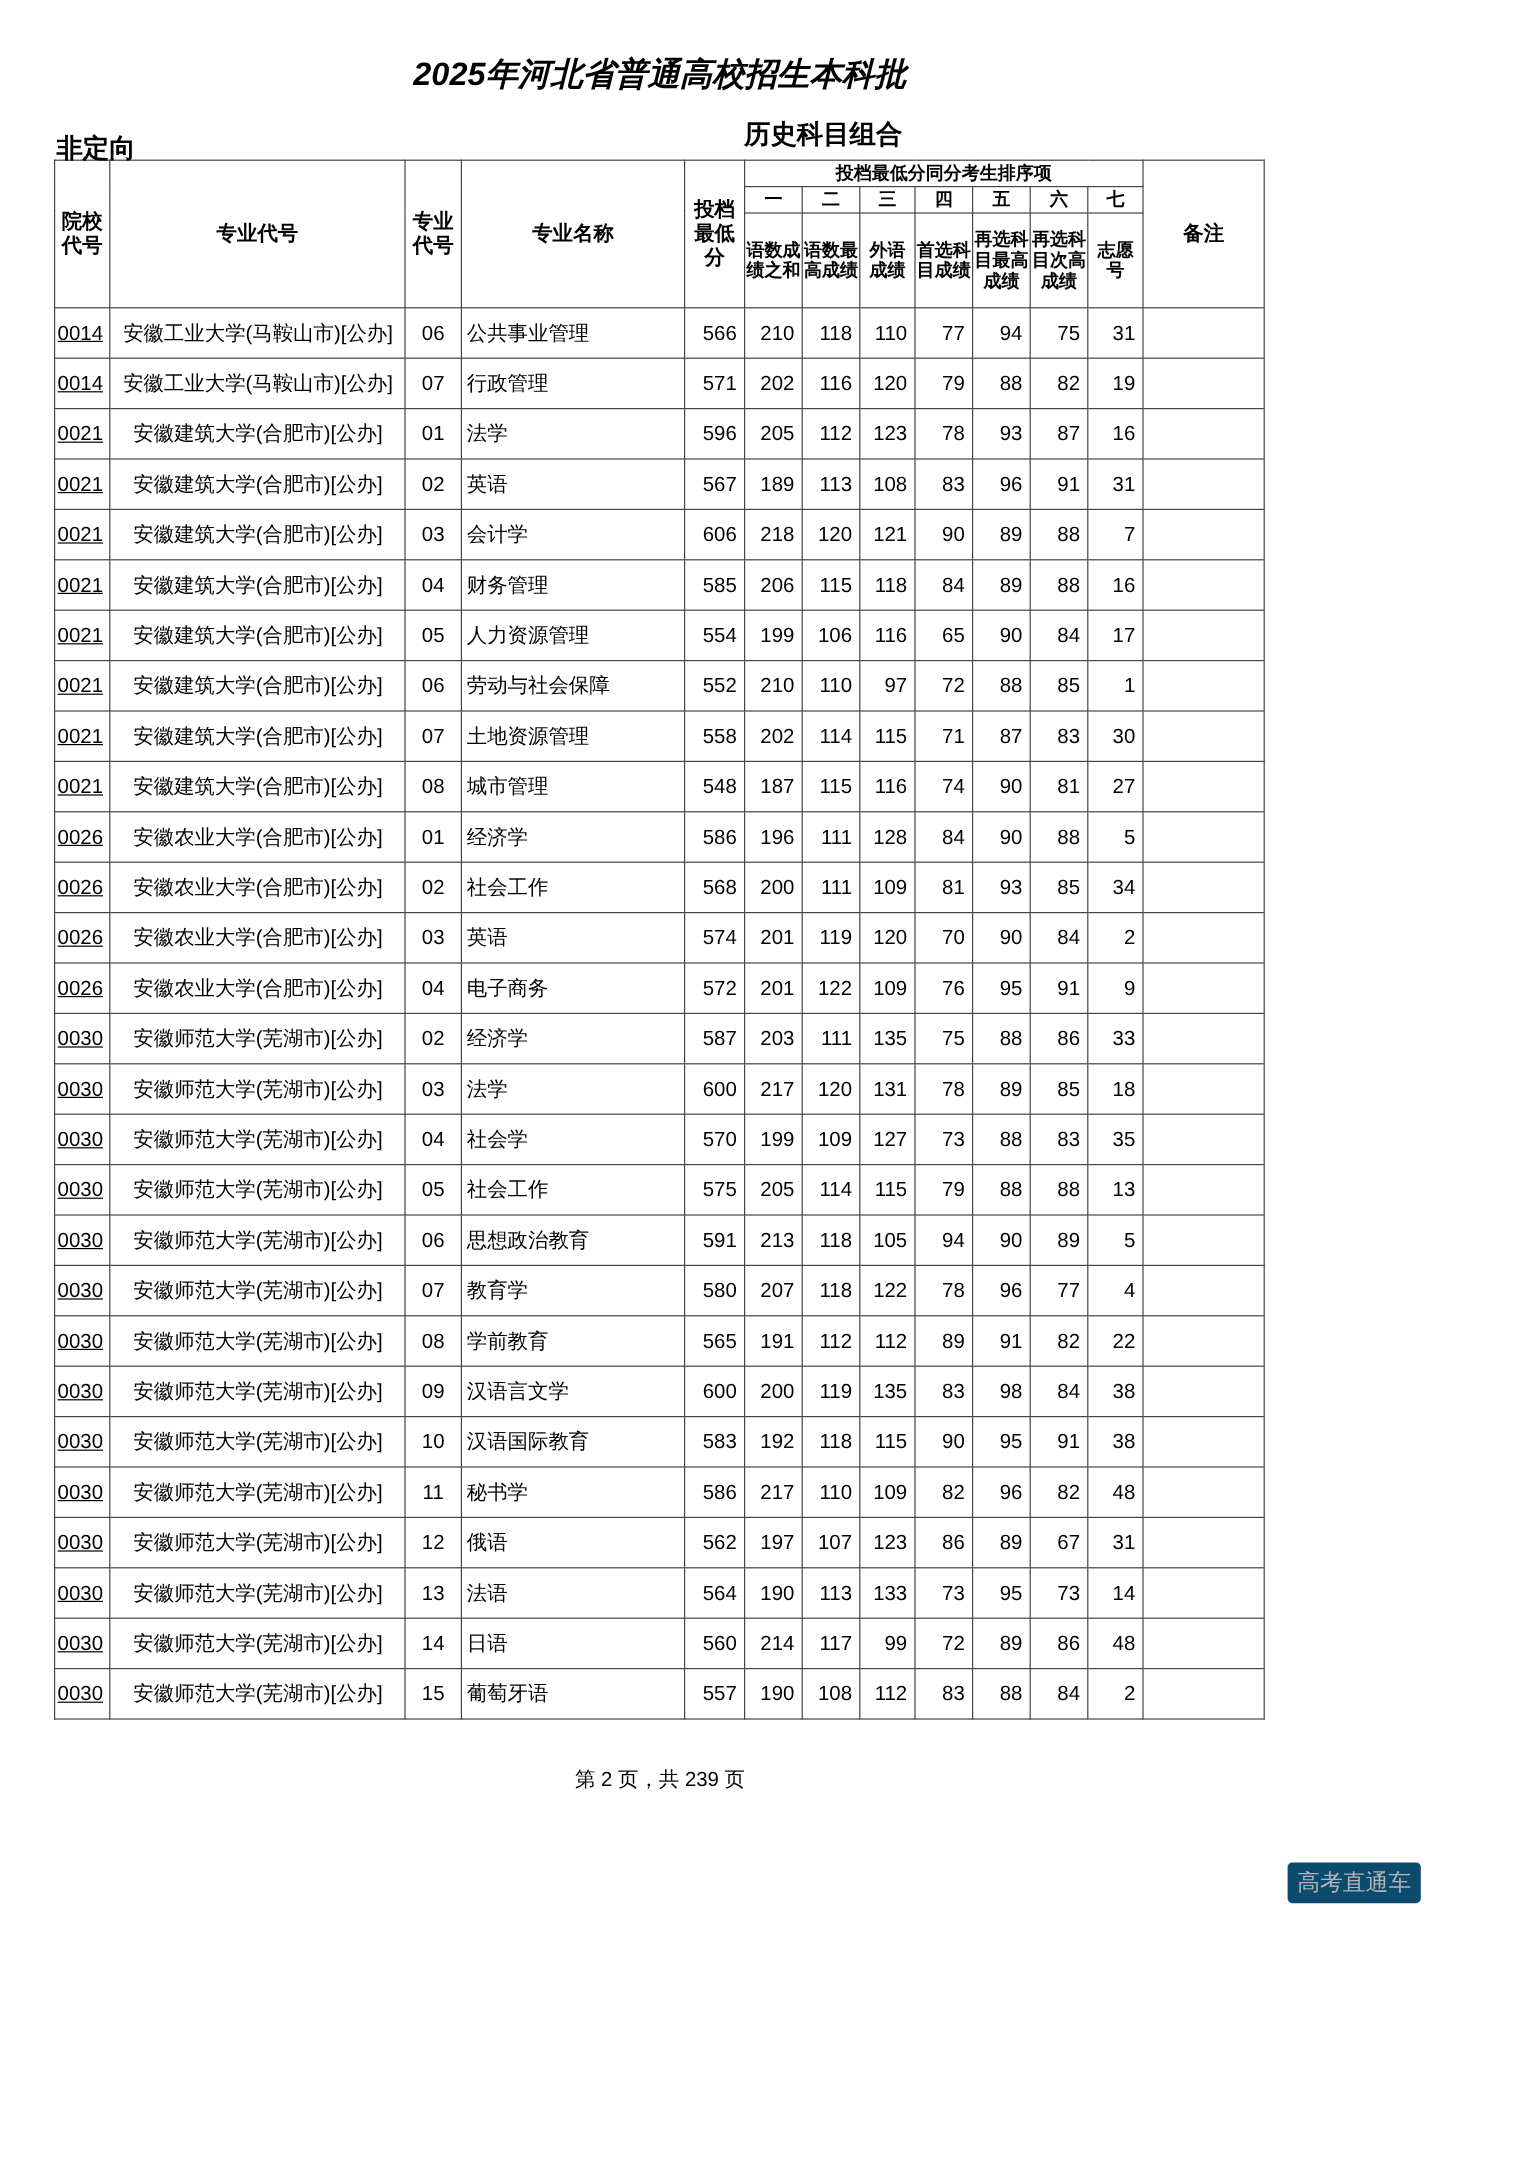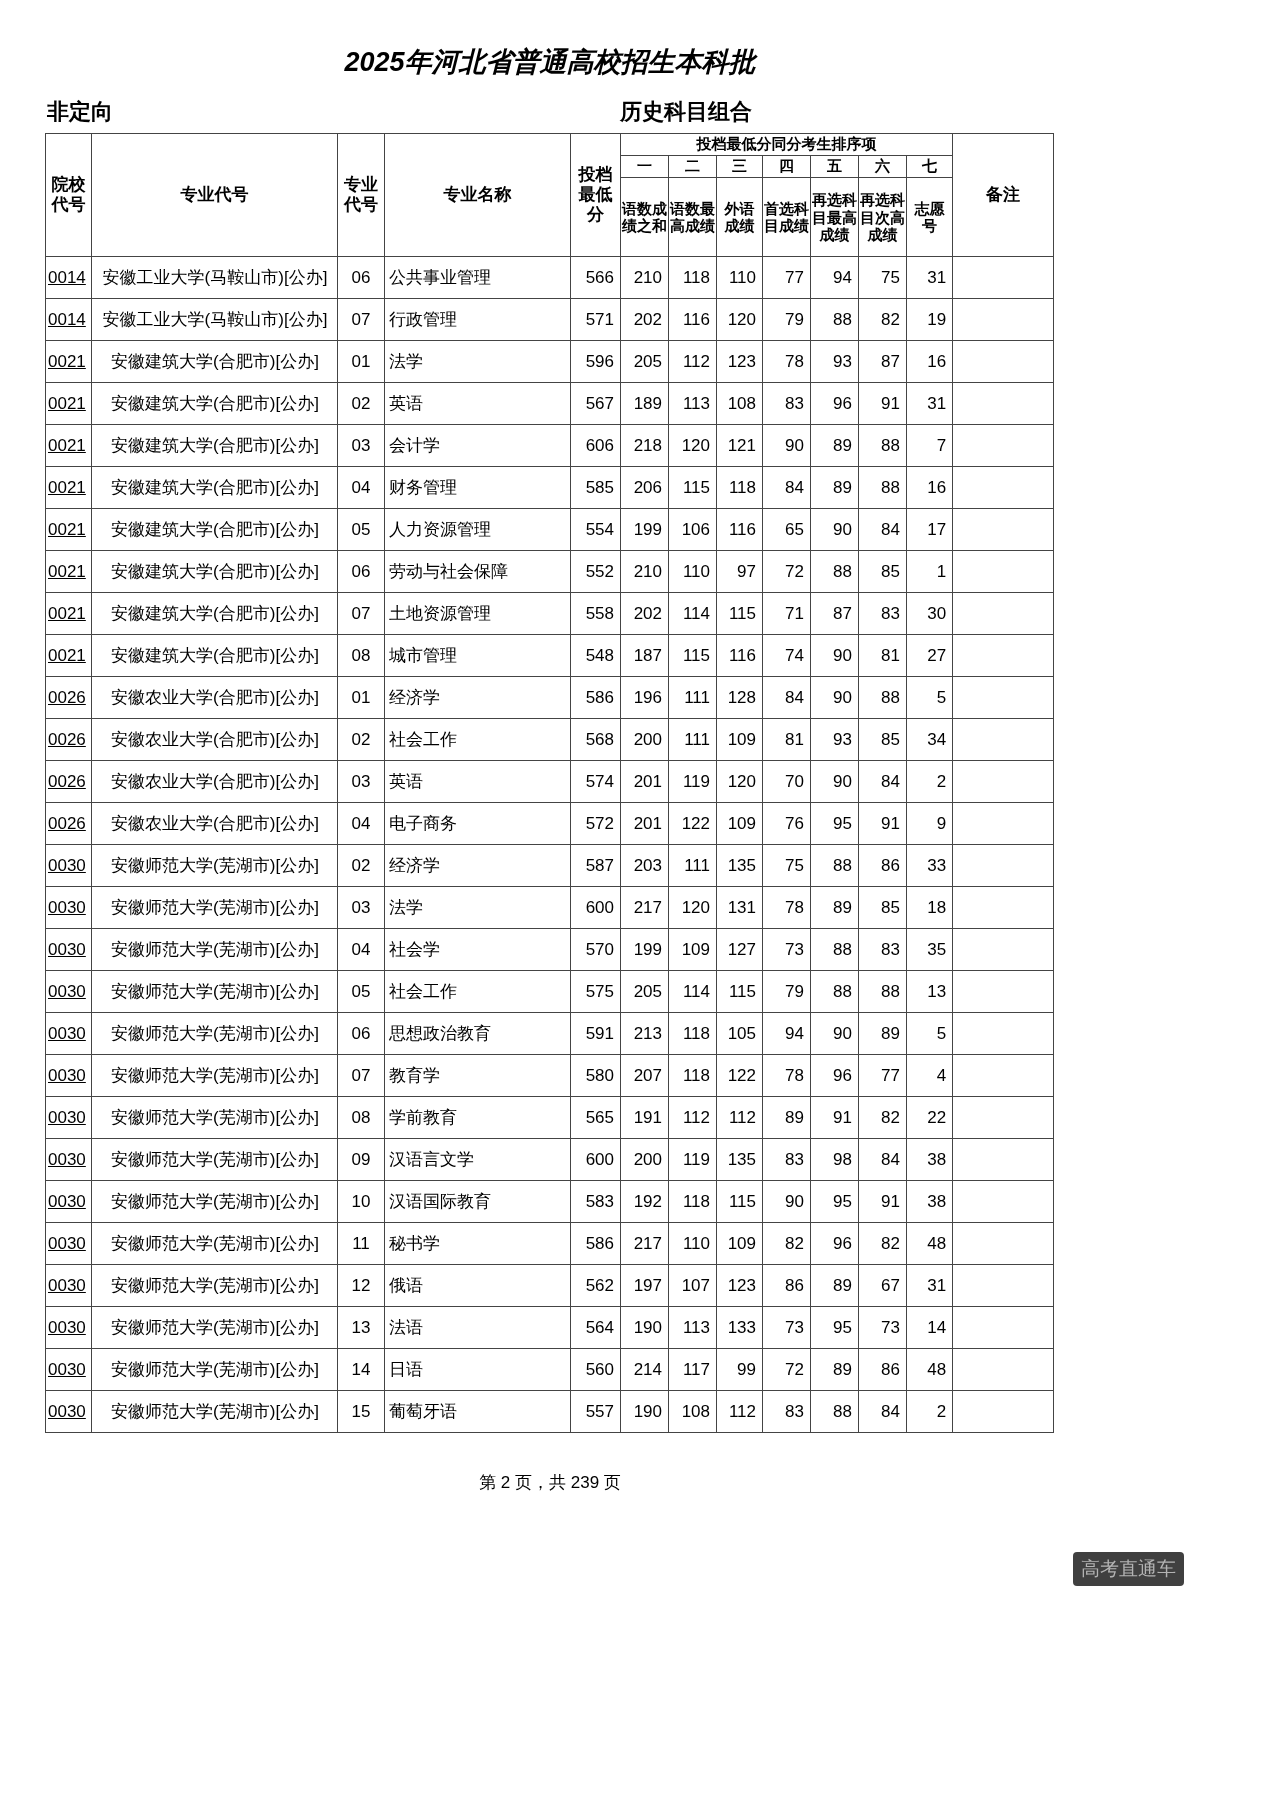--- a/index.html
+++ b/index.html
@@ -25,21 +25,21 @@
     font-style: italic;
   }
   .section-row {
     position: relative;
     margin-top: 16px;
     height: 32px;
   }
   .section-left {
     position: absolute;
     left: 2px;
-    top: 0;
+    top: 12px;
     font-size: 22px;
     font-weight: bold;
   }
   .section-right {
     position: absolute;
     left: 575px;
     top: 0;
     font-size: 22px;
     font-weight: bold;
     text-align: center;
@@ -81,21 +81,21 @@
     margin-top: 38px;
     text-align: center;
     font-size: 17px;
   }
   .watermark {
     position: absolute;
     right: 96px;
     top: 1552px;
     font-size: 19px;
     color: #b3b3b3;
-    background: #404040;
+    background: #0c4a6e;
     padding: 4px 8px;
     border-radius: 4px;
   }
 </style>
 </head>
 <body>
 
 <div class="content">
 
   <div class="title-block">

